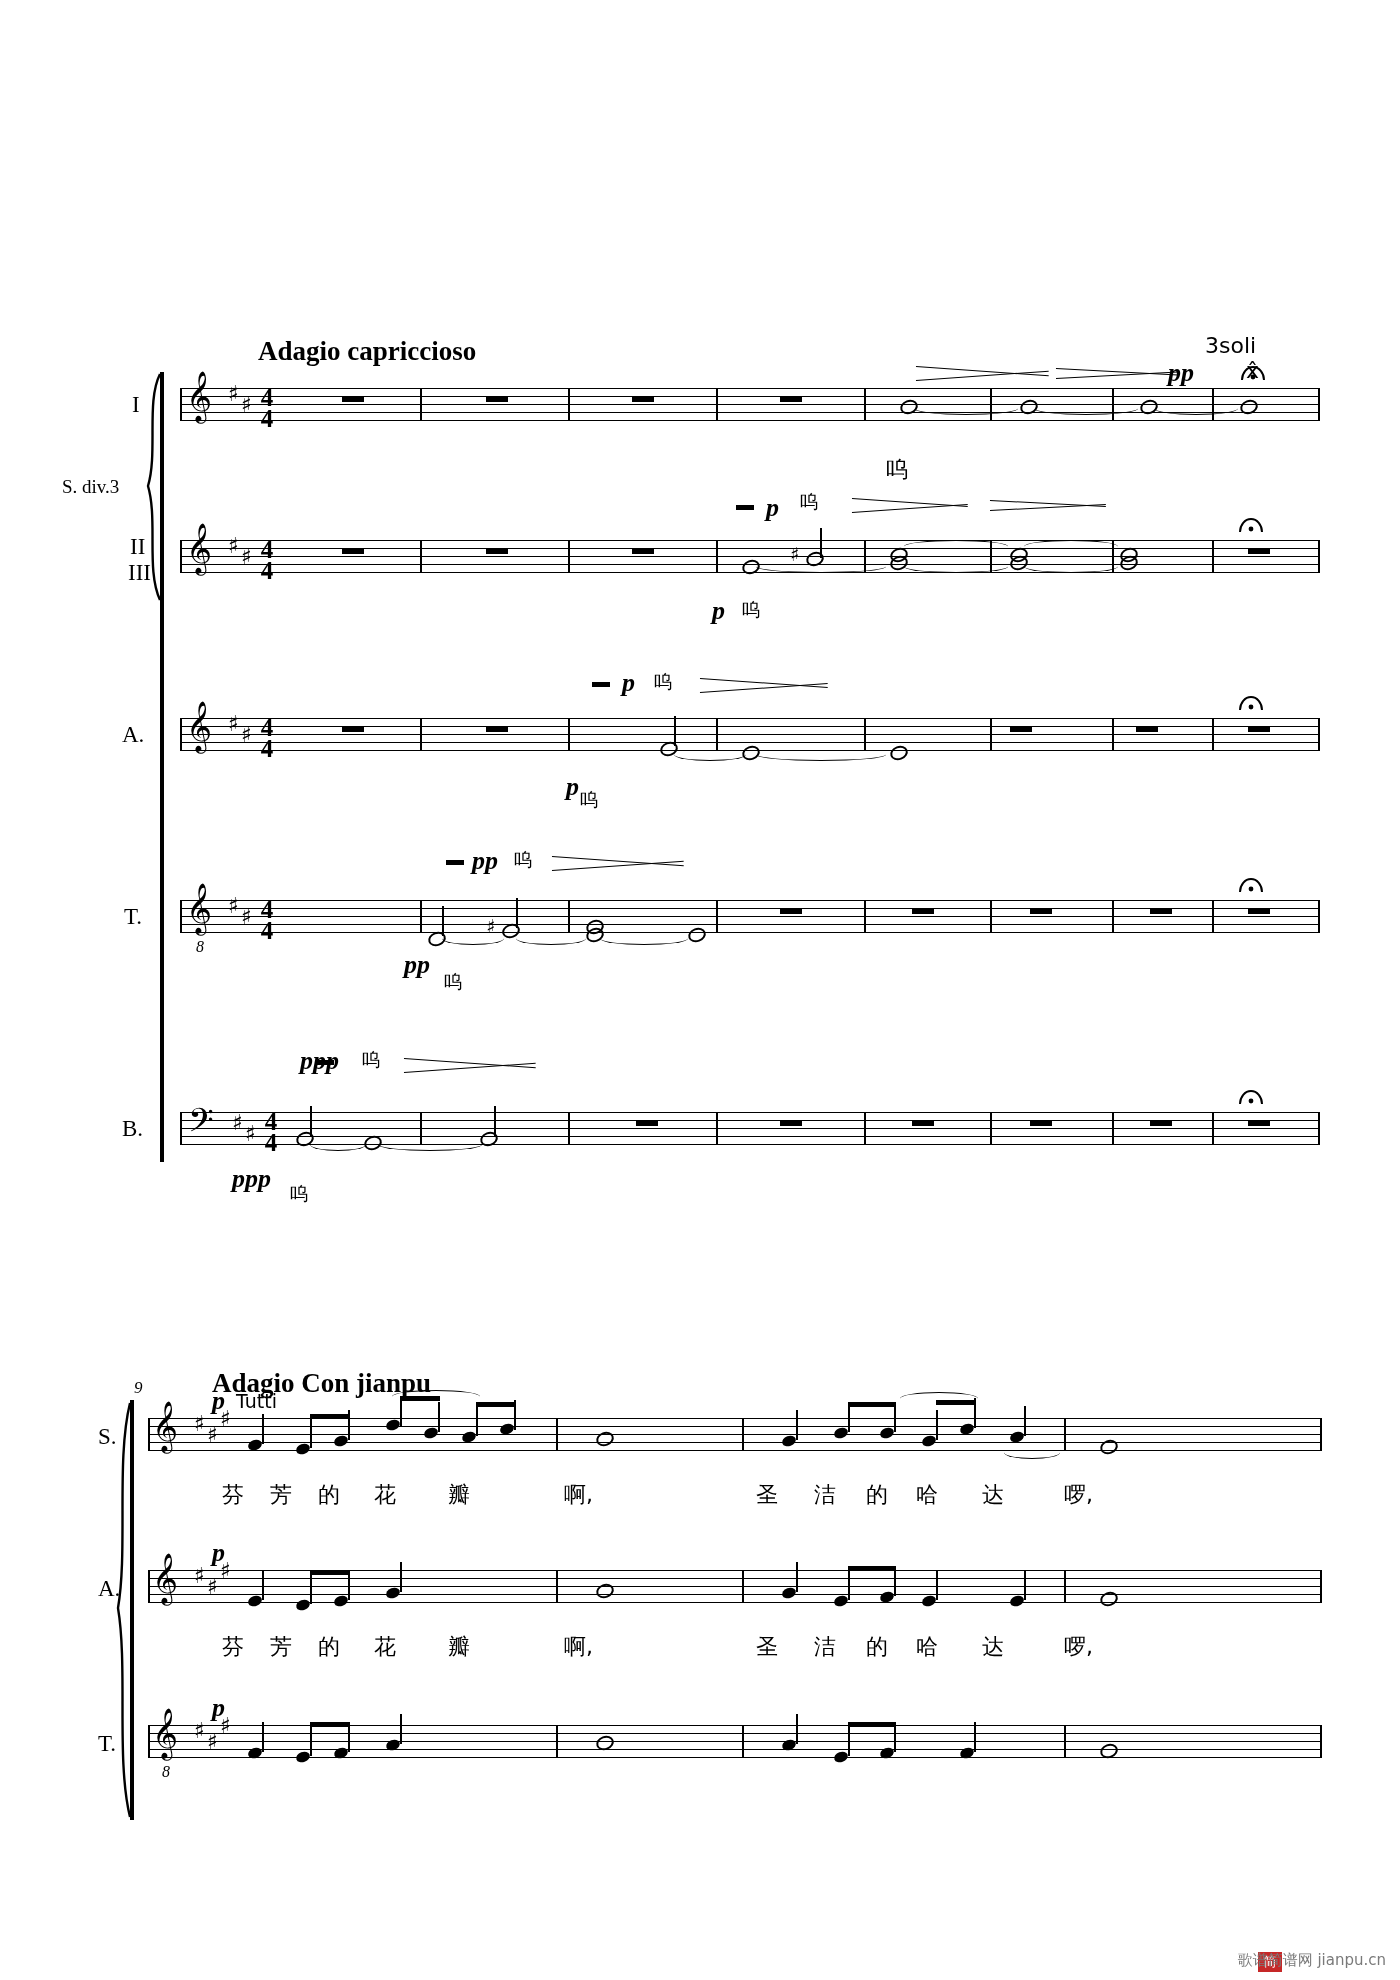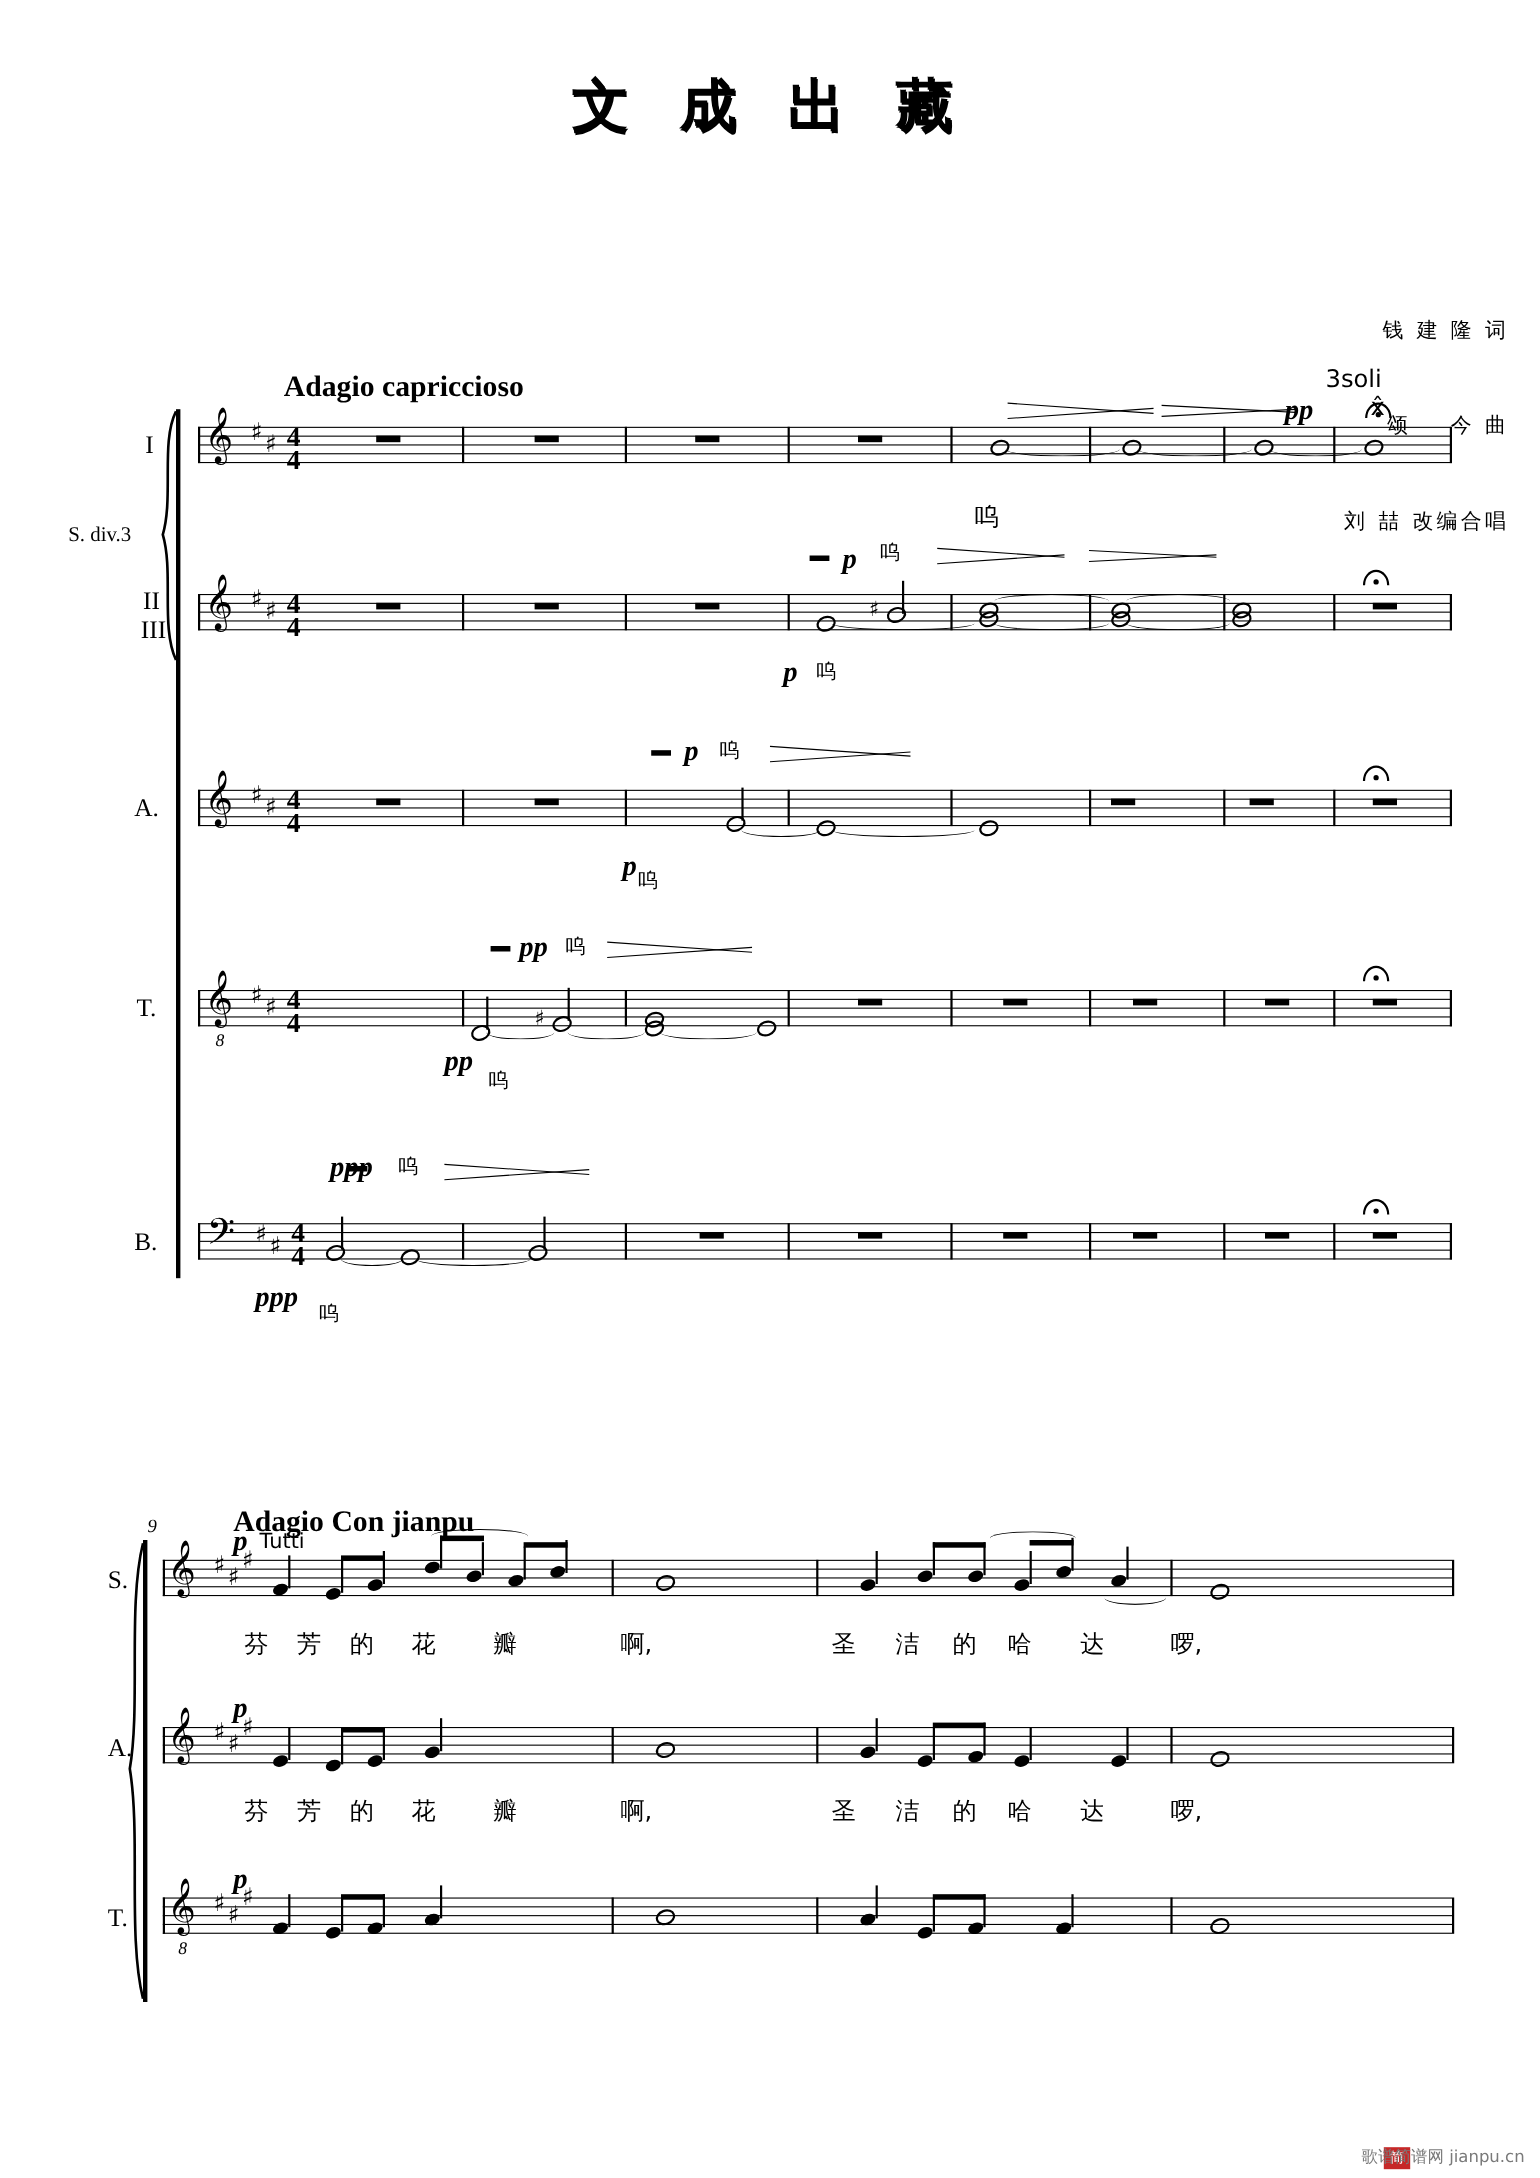--- a/index.html
+++ b/index.html
@@ -106,26 +106,20 @@
     position:absolute; right:118px; bottom:8px; width:24px; height:20px;
     background:#c62828; color:#fff; font-family:"DejaVu Sans", sans-serif;
     font-size:13px; text-align:center; line-height:20px;
   }
 </style>
 </head>
 <body>
 
 <div class="page">
 
-  <div class="title">文 成 出 藏</div>
-  <div class="credits">
-    <div>钱 建 隆 词</div>
-    <div>颂    今 曲</div>
-    <div>刘 喆 改编合唱</div>
-  </div>
 
   <div class="tempo" style="top:336px; left:258px;">Adagio capriccioso</div>
   <div class="label" style="top:333px; left:1205px; font-family:'DejaVu Sans',sans-serif; font-size:22px;">3soli</div>
 
   <div class="thickbar" style="top:372px; left:160px; height:790px;"></div>
 
   <svg style="position:absolute; top:372px; left:140px;" width="24" height="230">
     <path d="M20 2 C6 30, 18 80, 8 114 C18 148, 6 198, 20 228" fill="none" stroke="#000" stroke-width="2.4"></path>
   </svg>
   <div class="label small" style="top:476px; left:62px;">S. div.3</div>

